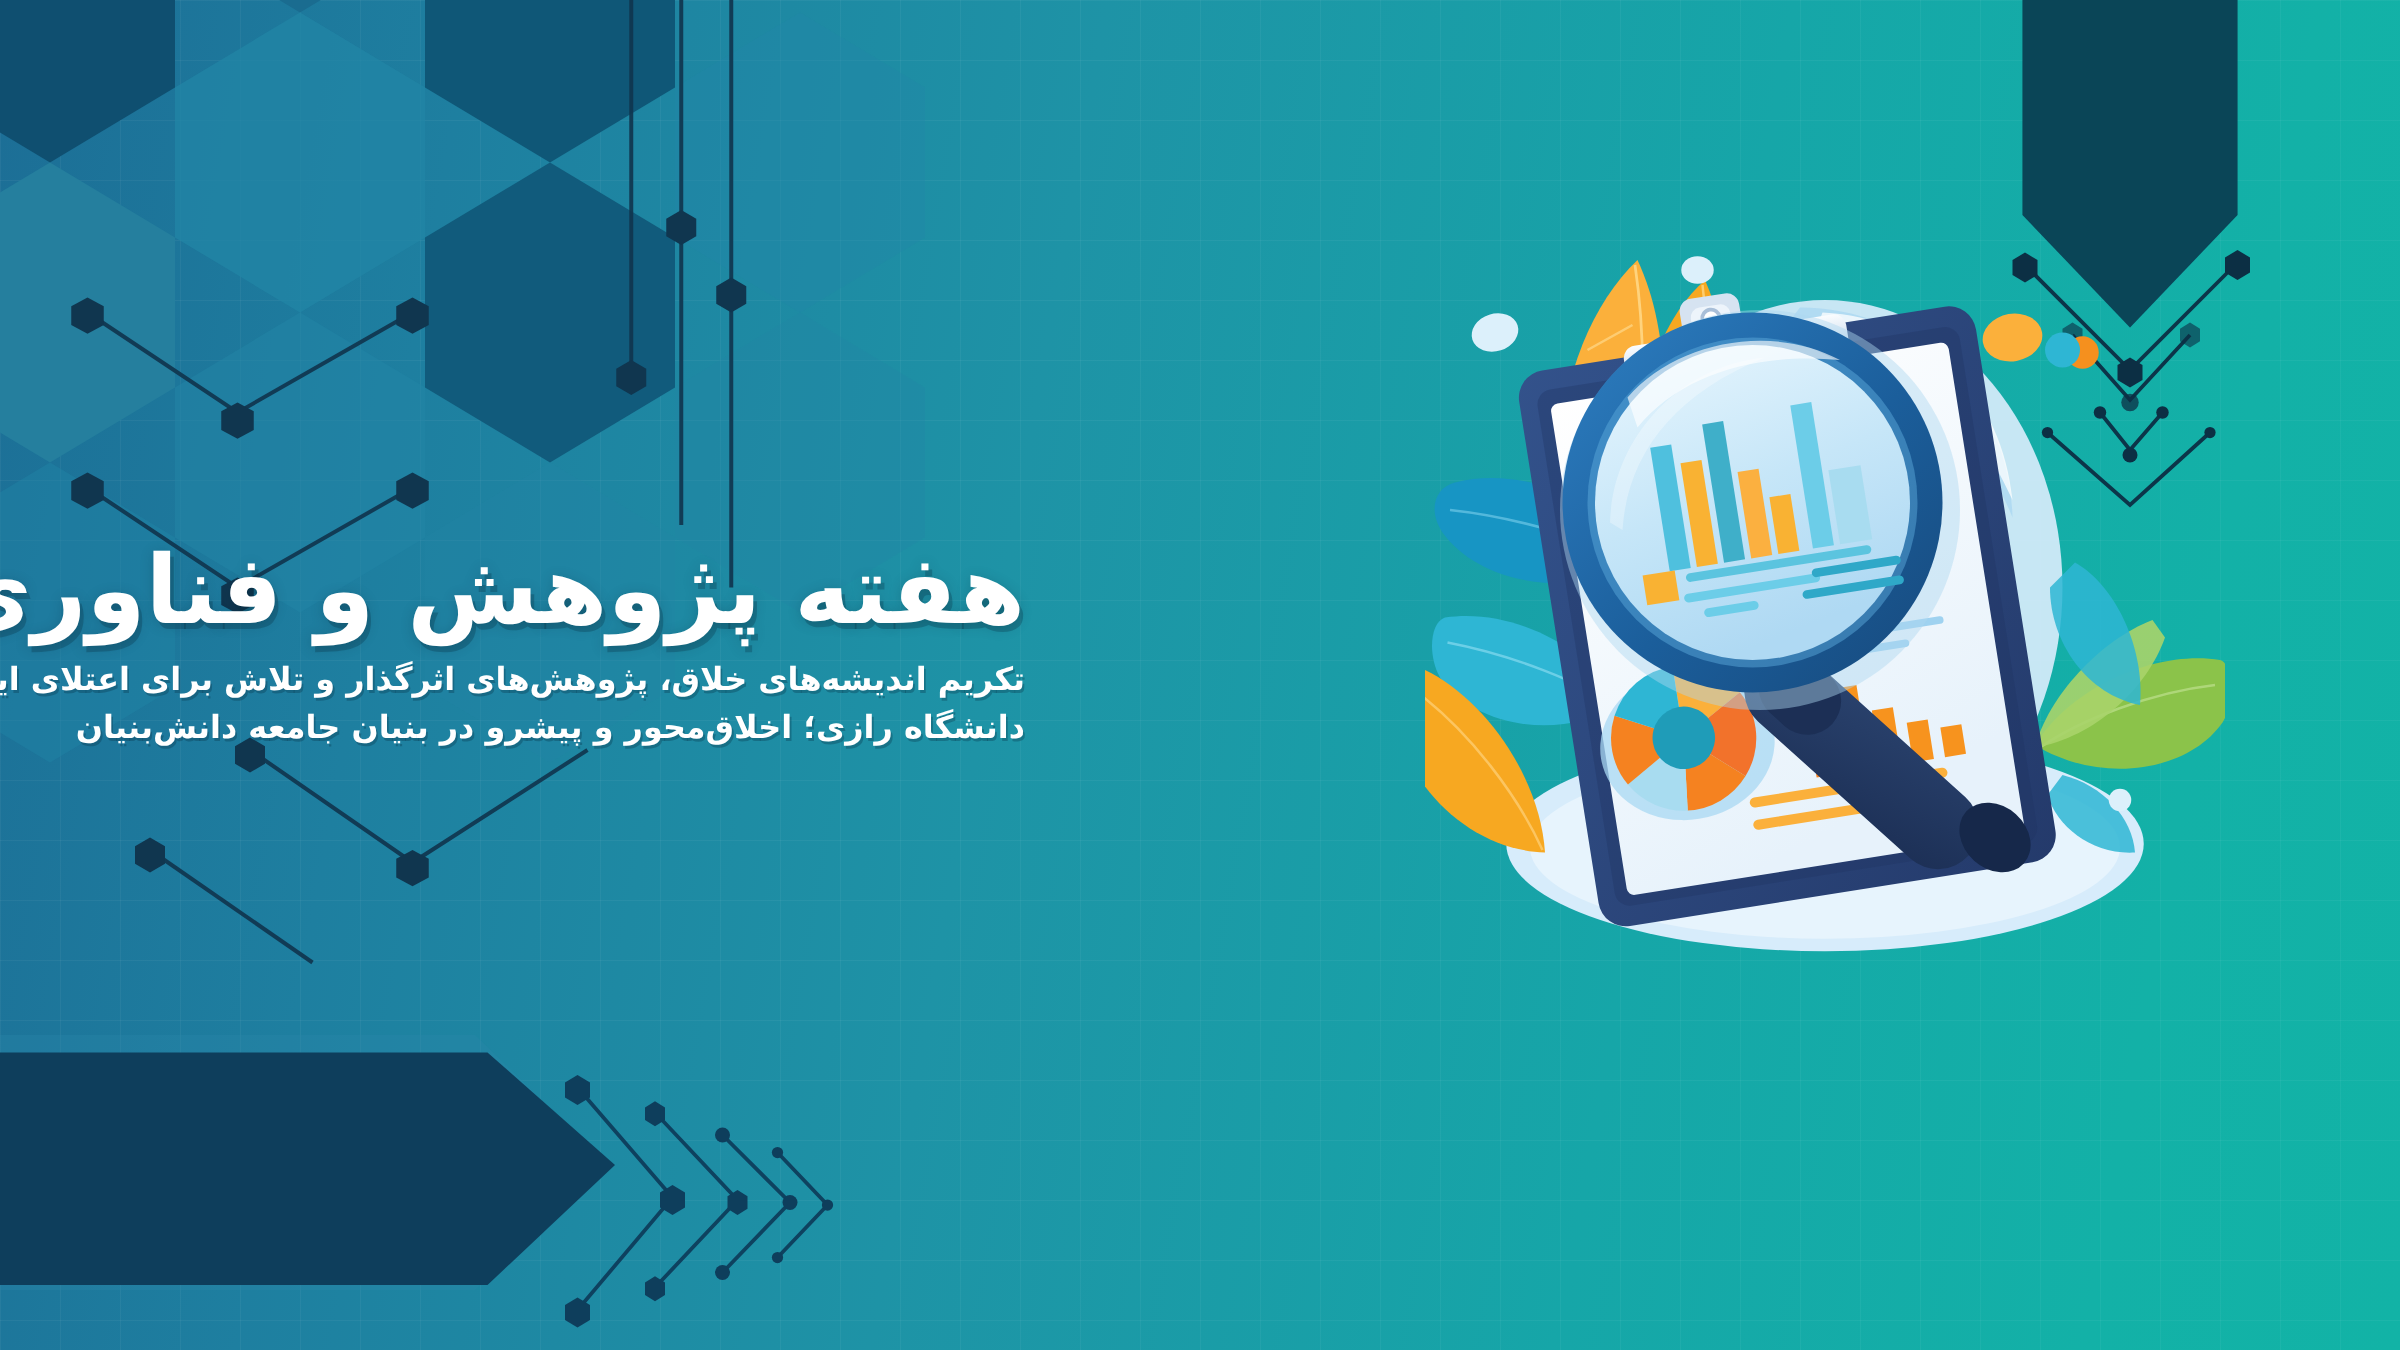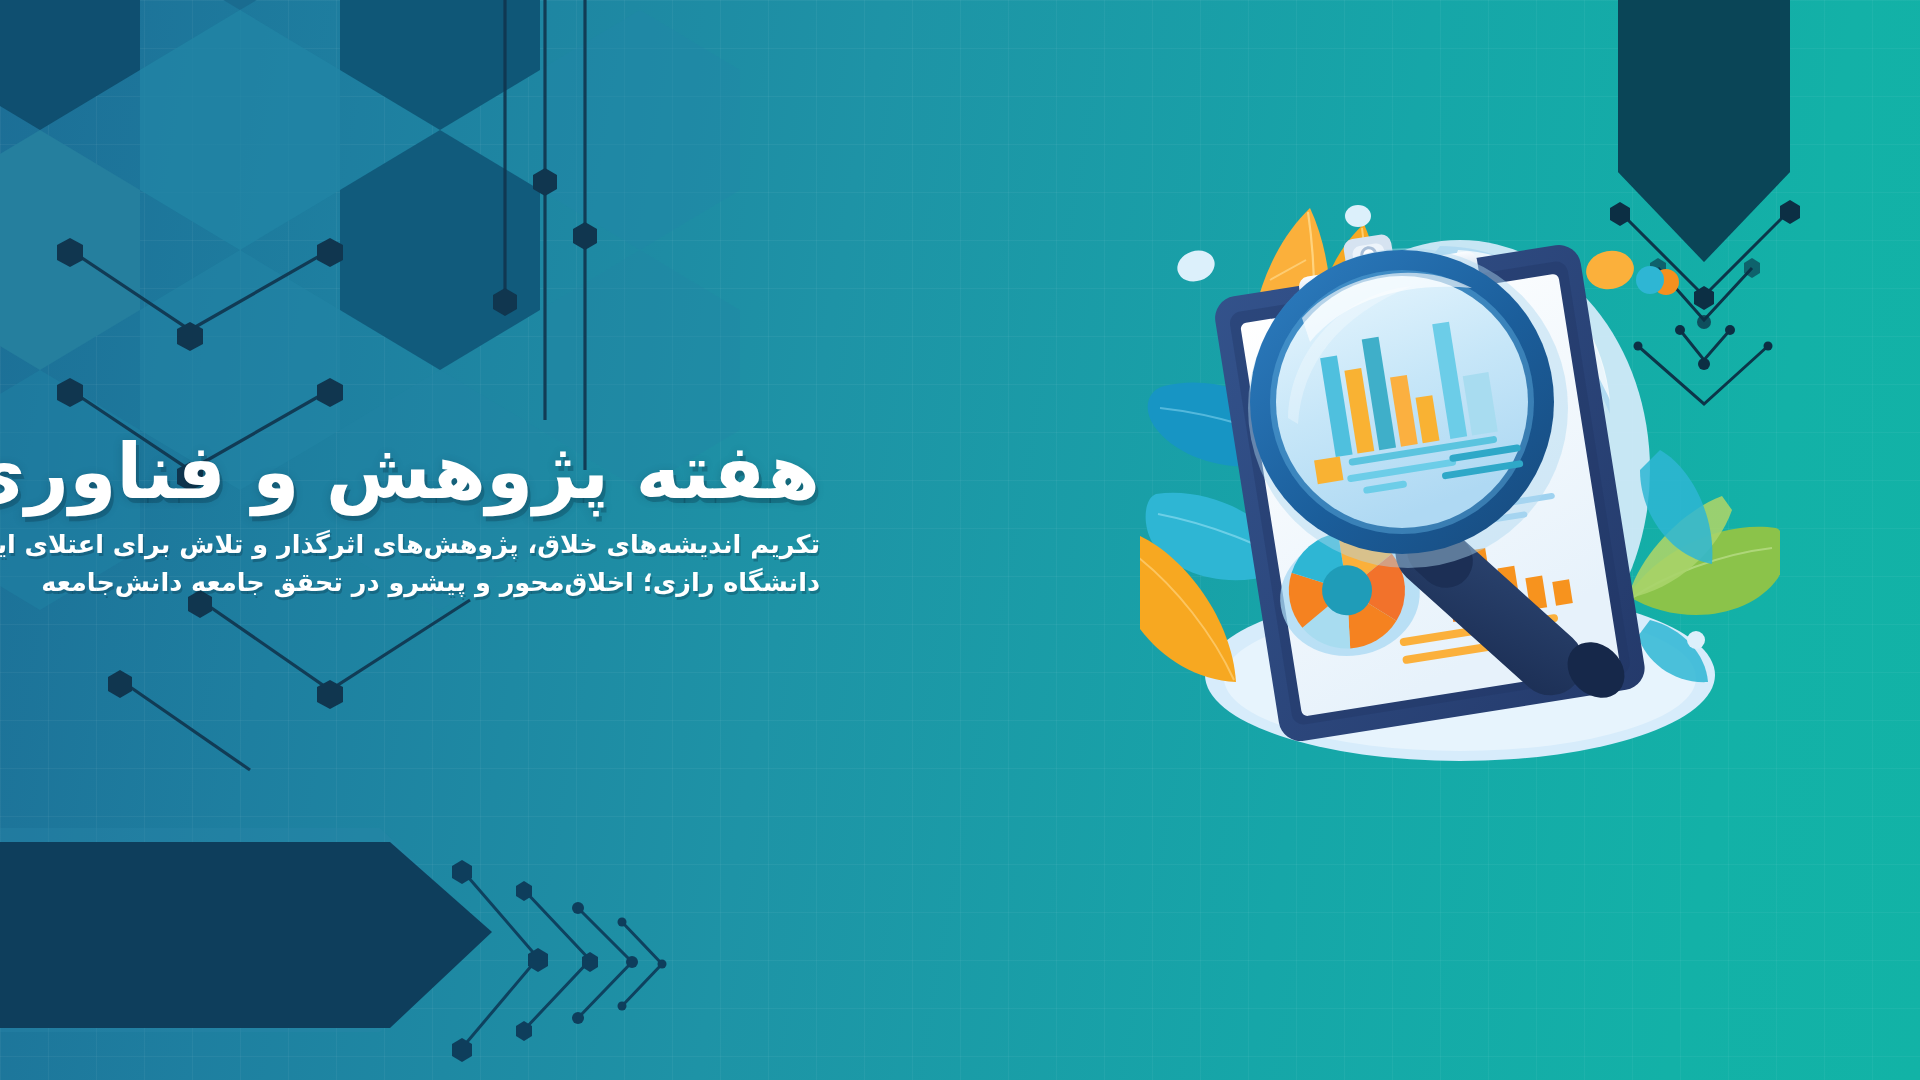--- a/index.html
+++ b/index.html
@@ -191,21 +191,21 @@
         <circle cx="278" cy="346" r="4.5"></circle>
       </g>
       <circle cx="176" cy="282" r="13" fill="#F5901E"></circle>
     </svg>
   </div>
 
   <div class="text-block">
     <h1 class="headline">هفته پژوهش و فناوری</h1>
     <div class="sub-wrap">
       <div class="subline">تکریم اندیشه‌های خلاق، پژوهش‌های اثرگذار و تلاش برای اعتلای ایران</div>
-      <div class="subline">دانشگاه رازی؛ اخلاق‌محور و پیشرو در تحقق جامعه دانش‌جامعه</div>
+      <div class="subline">دانشگاه رازی؛ اخلاق‌محور و پیشرو در بنیان جامعه دانش‌بنیان</div>
     </div>
   </div>
 
   <div class="illustration">
     <svg viewBox="0 0 640 650" xmlns="http://www.w3.org/2000/svg">
       <defs>
         <linearGradient id="gLens" x1="0" y1="0" x2="0.4" y2="1">
           <stop offset="0%" stop-color="#EAF7FE"></stop>
           <stop offset="55%" stop-color="#C6E6F8"></stop>
           <stop offset="100%" stop-color="#AFD9F3"></stop>

